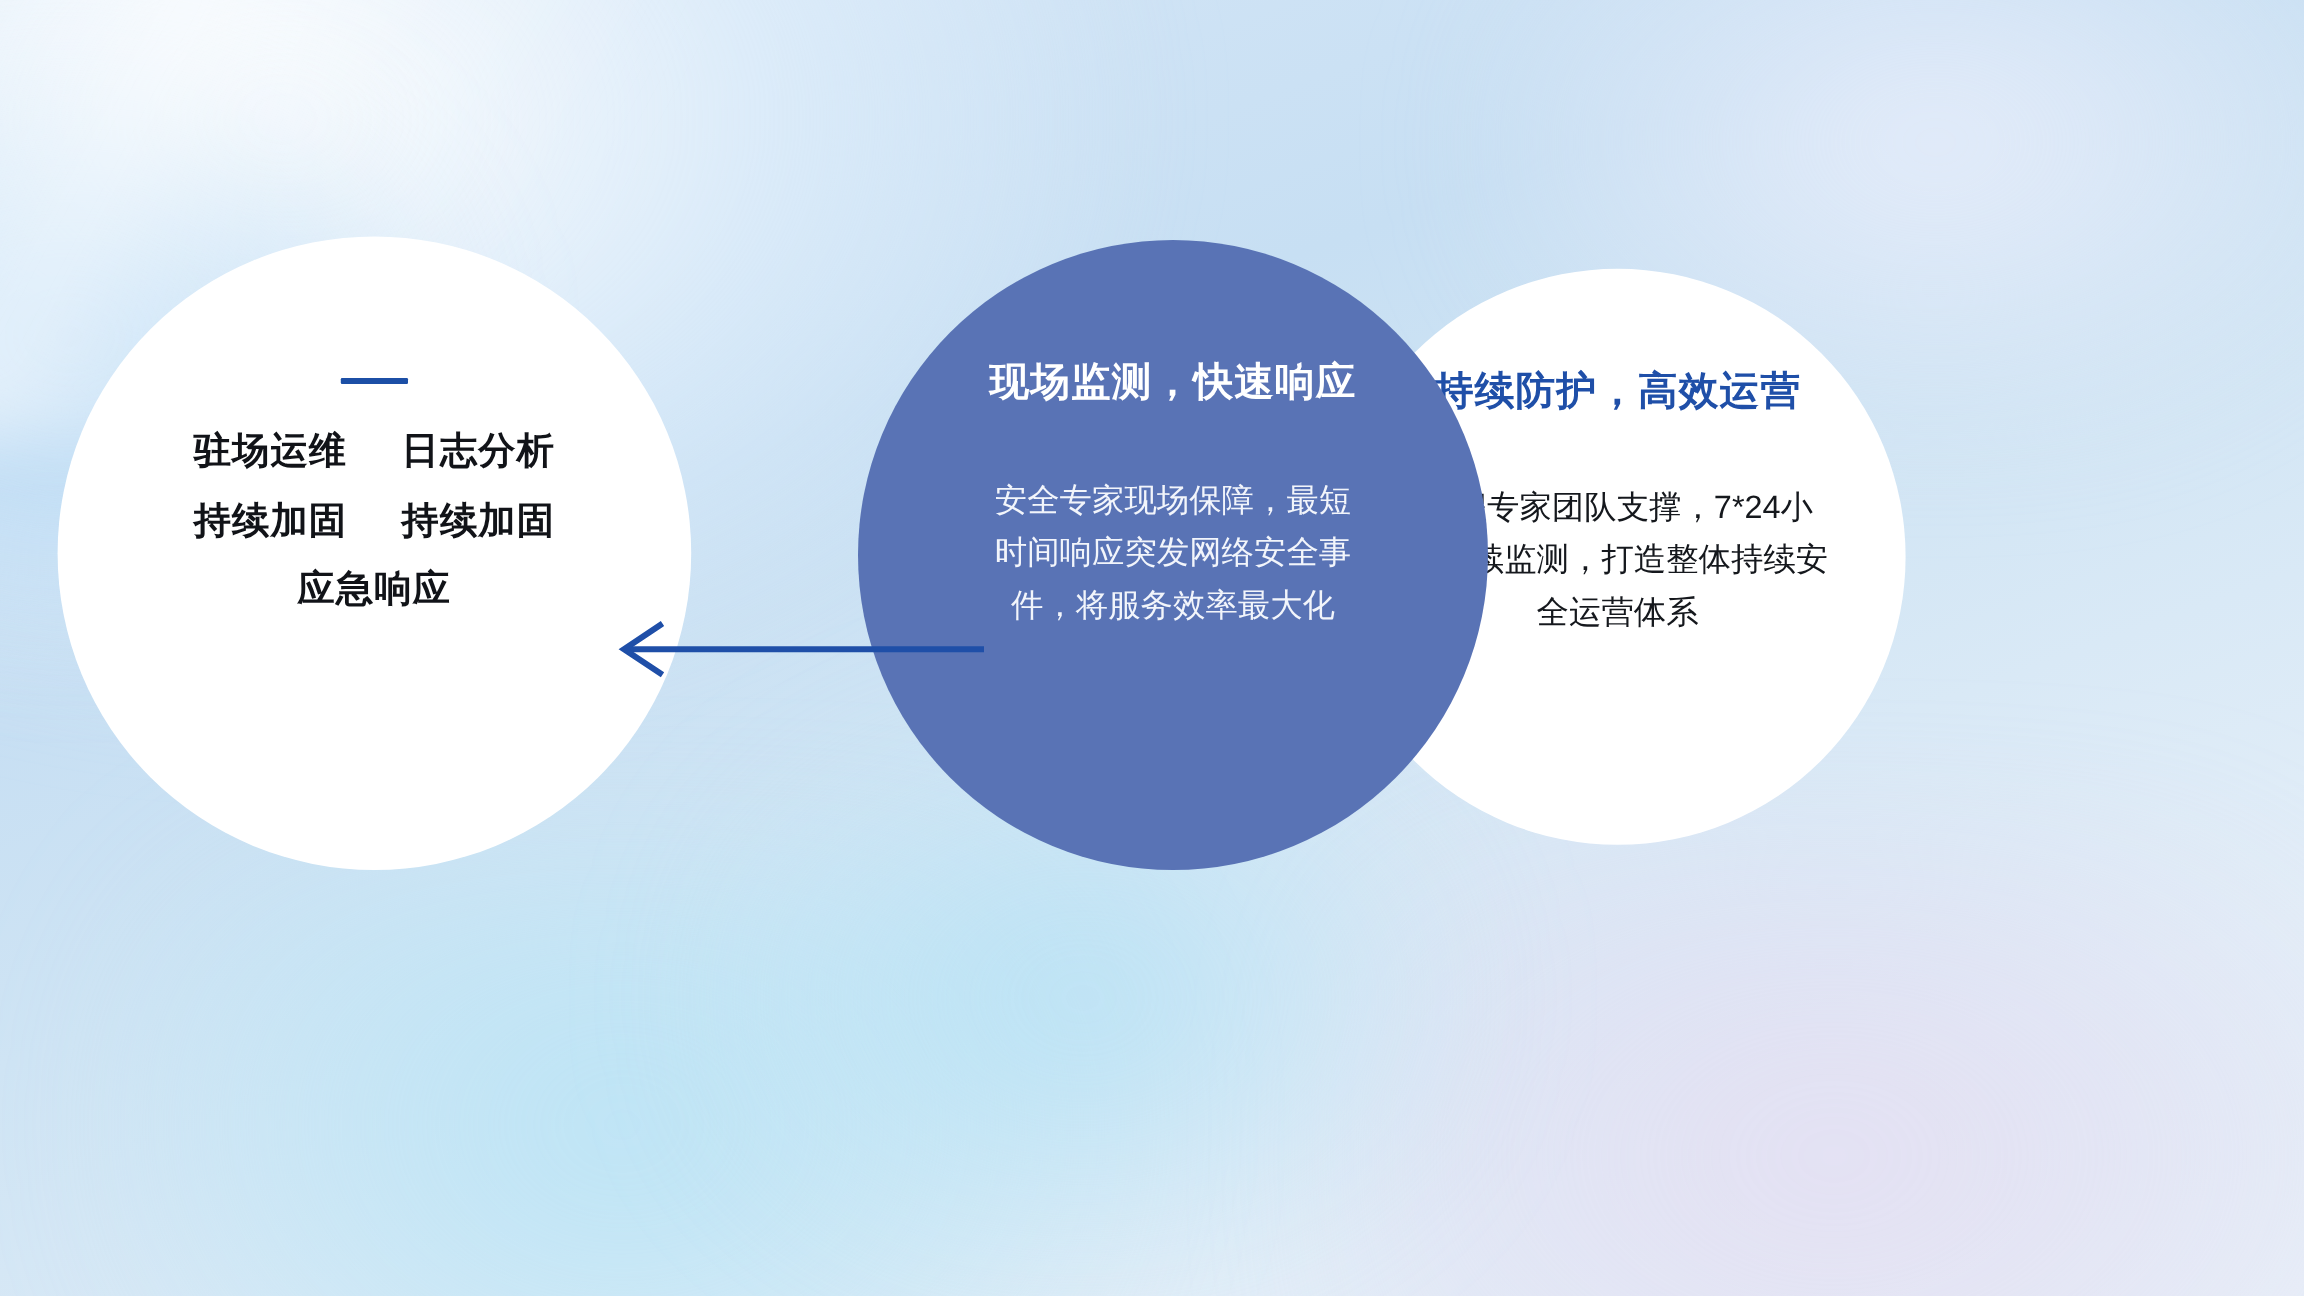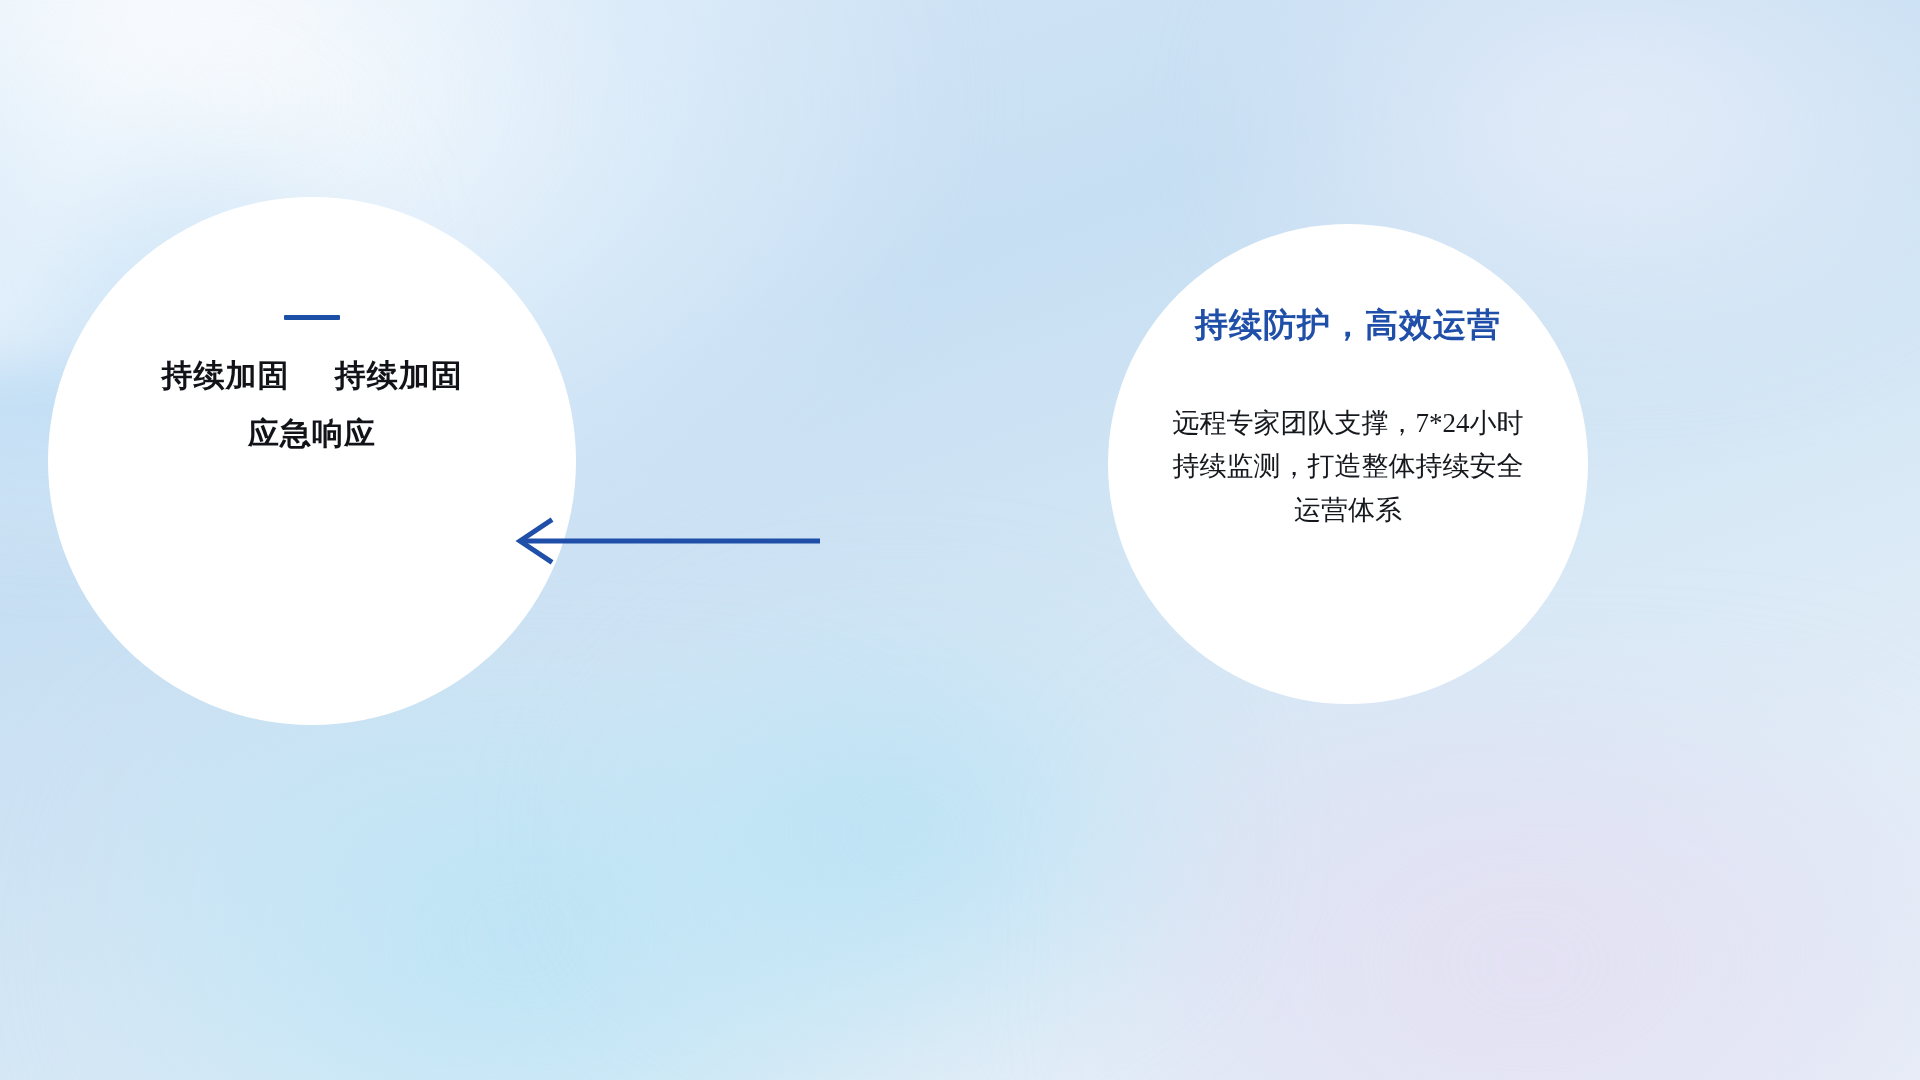--- a/index.html
+++ b/index.html
@@ -195,21 +195,20 @@
   
   #circle-right {
     left: 1108px;
     top: 224px;
     width: 480px;
     height: 480px;
     background: #ffffff;
     z-index: 5;
     justify-content: flex-start;
     padding-top: 82px;
-    font-family: Liberation Serif, serif;
   }
   #circle-right .c-title {
     color: #1f4fa8;
     font-size: 33px;
     font-weight: 700;
     letter-spacing: 1px;
     white-space: nowrap;
     line-height: 1.2;
   }
   #circle-right .c-body {
@@ -243,35 +242,44 @@
   <div class="bg-wash-b"></div>
   <div class="bg-wash-c"></div>
   <div class="bg-wash-d"></div>
   <div class="bg-wash-e"></div>
   <div class="bg-wash-f"></div>
   <div class="bg-streak"></div>
 
   <div class="circle" id="circle-left">
     <div class="left-divider"></div>
     <div class="left-lines">
+      <div class="left-line">
+        <span>驻场运维</span>
+        <span class="gap"></span>
+        <span>日志分析</span>
+      </div>
       <div class="left-line">
         <span>持续加固</span>
         <span class="gap"></span>
         <span>持续加固</span>
       </div>
       <div class="left-line">
         <span>应急响应</span>
       </div>
     </div>
   </div>
 
   <div class="circle" id="circle-right">
     <div class="c-title">持续防护，高效运营</div>
     <div class="c-body">远程专家团队支撑，7*24小时持续监测，打造整体持续安全运营体系</div>
   </div>
 
+  <div class="circle" id="circle-mid">
+    <div class="c-title">现场监测，快速响应</div>
+    <div class="c-body">安全专家现场保障，最短时间响应突发网络安全事件，将服务效率最大化</div>
+  </div>
 
   <svg id="flow-arrow" viewBox="0 0 330 58">
     <line x1="330" y1="29" x2="34" y2="29" stroke="#1f4fa8" stroke-width="5"></line>
     <polyline points="60,9 30,29 60,49" fill="none" stroke="#1f4fa8" stroke-width="5" stroke-linecap="square" stroke-linejoin="miter"></polyline>
   </svg>
 
 </div>
 
 </body></html>

